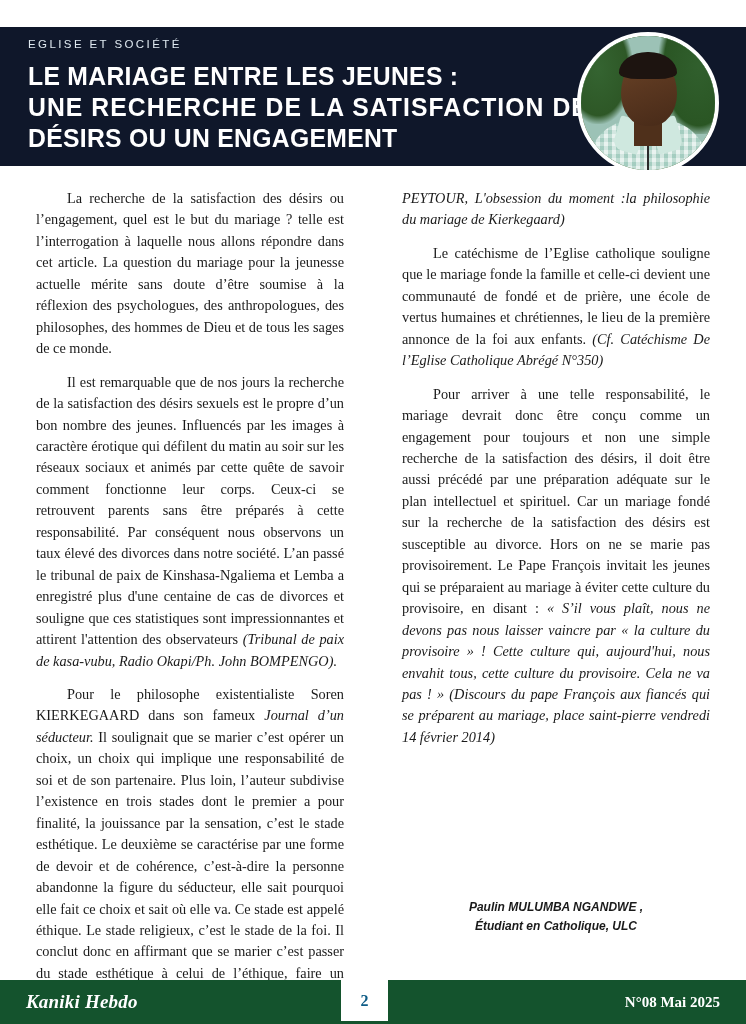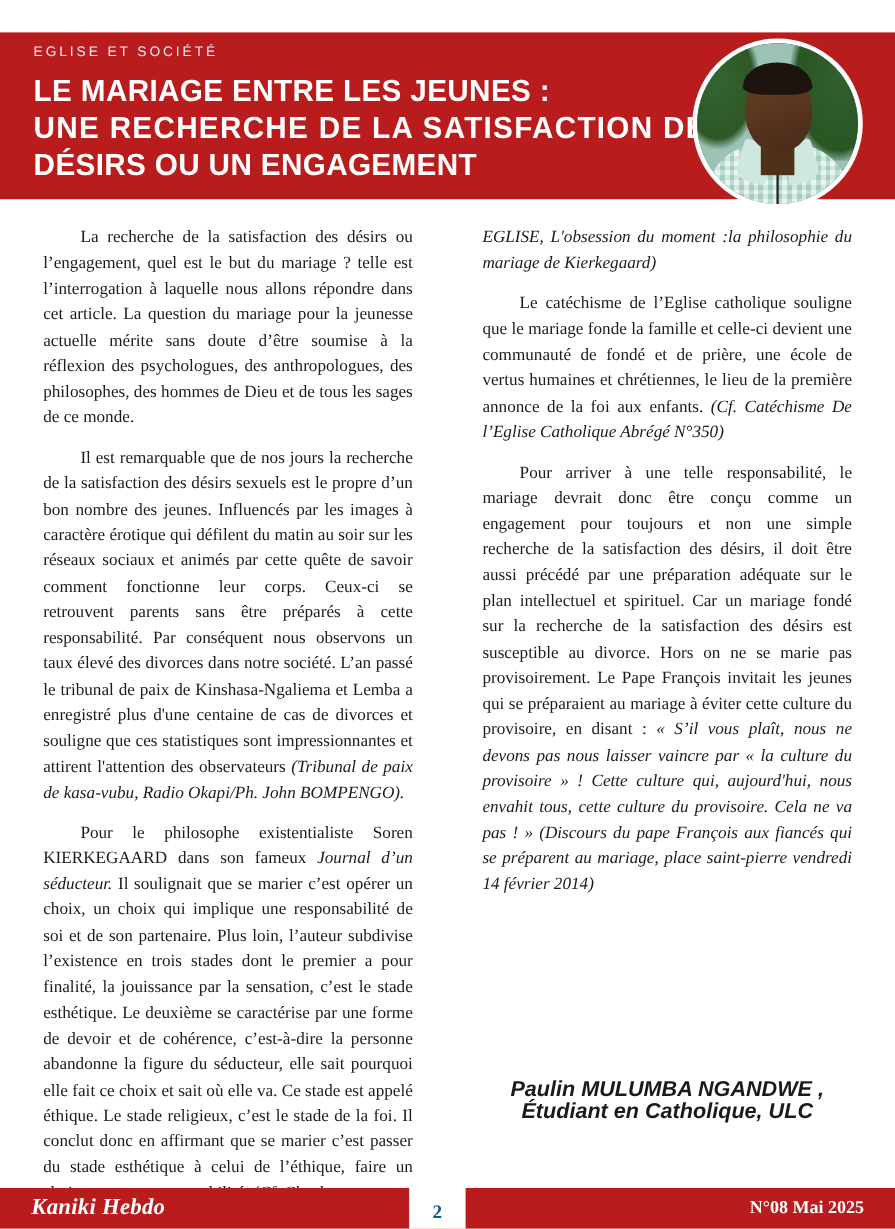--- a/index.html
+++ b/index.html
@@ -15,21 +15,21 @@
     font-family: "Liberation Serif", serif;
   }
 
   
   .masthead {
     position: absolute;
     left: 0;
     top: 27px;
     width: 746px;
     height: 139px;
-    background: #b91c1c;
+    background: #0f172a;
     overflow: visible;
   }
   .kicker {
     position: absolute;
     left: 28px;
     top: 11px;
     color: #dfe9f0;
     font-family: "Liberation Sans", sans-serif;
     font-size: 11.5px;
     letter-spacing: 2.4px;
@@ -173,34 +173,34 @@
 
   .signature {
     position: absolute;
     left: 390px;
     bottom: 38px;
     width: 332px;
     text-align: center;
     font-family: "Liberation Sans", sans-serif;
     font-style: italic;
     font-weight: bold;
-    font-size: 18px;
+    font-size: 12px;
     line-height: 19px;
     color: #1a1a1a;
   }
   .signature .line { display: block; white-space: nowrap; }
 
   
   .footer {
     position: absolute;
     left: 0;
     bottom: 0;
     width: 746px;
-    height: 34px;
-    background: #b91c1c;
+    height: 44px;
+    background: #14532d;
     text-align: right;
   }
   .footer-brand {
     position: absolute;
     left: 26px;
     top: 50%;
     transform: translateY(-50%);
     color: #ffffff;
     font-family: "Liberation Serif", serif;
     font-style: italic;
@@ -268,21 +268,21 @@
 
 <div class="body-area">
 
   <div class="col col-left">
       <p><span>La recherche de la satisfaction des désirs ou l’engagement, quel est le but du mariage ? telle est l’interrogation à laquelle nous allons répondre dans cet article. La question du mariage pour la jeunesse actuelle mérite sans doute d’être soumise à la réflexion des psychologues, des anthropologues, des philosophes, des hommes de Dieu et de tous les sages de ce monde.</span></p>
       <p><span>Il est remarquable que de nos jours la recherche de la satisfaction des désirs sexuels est le propre d’un bon nombre des jeunes. Influencés par les images à caractère érotique qui défilent du matin au soir sur les réseaux sociaux et animés par cette quête de savoir comment fonctionne leur corps. Ceux-ci se retrouvent parents sans être préparés à cette responsabilité. Par conséquent nous observons un taux élevé des divorces dans notre société. L’an passé le tribunal de paix de Kinshasa-Ngaliema et Lemba a enregistré plus d'une centaine de cas de divorces et souligne que ces statistiques sont impressionnantes et attirent l'attention des observateurs </span><i>(Tribunal de paix de kasa-vubu, Radio Okapi/Ph. John BOMPENGO).</i></p>
       <p><span>Pour le philosophe existentialiste Soren KIERKEGAARD dans son fameux </span><i>Journal d’un séducteur.</i><span> Il soulignait que se marier c’est opérer un choix, un choix qui implique une responsabilité de soi et de son partenaire. Plus loin, l’auteur subdivise l’existence en trois stades dont le premier a pour finalité, la jouissance par la sensation, c’est le stade esthétique. Le deuxième se caractérise par une forme de devoir et de cohérence, c’est-à-dire la personne abandonne la figure du séducteur, elle sait pourquoi elle fait ce choix et sait où elle va. Ce stade est appelé éthique. Le stade religieux, c’est le stade de la foi. Il conclut donc en affirmant que se marier c’est passer du stade esthétique à celui de l’éthique, faire un choix, en toute responsabilité. </span><i>(Cf. Charlotte</i></p>
     </div>
 
   <div class="col col-right">
-      <p class="no-indent"><i>EGLISE, L'obsession du moment :la philosophie du mariage de Kierkegaard)</i></p>
+      <p class="no-indent"><i>PEYTOUR, L'obsession du moment :la philosophie du mariage de Kierkegaard)</i></p>
       <p><span>Le catéchisme de l’Eglise catholique souligne que le mariage fonde la famille et celle-ci devient une communauté de fondé et de prière, une école de vertus humaines et chrétiennes, le lieu de la première annonce de la foi aux enfants. </span><i>(Cf. Catéchisme De l’Eglise Catholique Abrégé N°350)</i></p>
       <p><span>Pour arriver à une telle responsabilité, le mariage devrait donc être conçu comme un engagement pour toujours et non une simple recherche de la satisfaction des désirs, il doit être aussi précédé par une préparation adéquate sur le plan intellectuel et spirituel. Car un mariage fondé sur la recherche de la satisfaction des désirs est susceptible au divorce. Hors on ne se marie pas provisoirement. Le Pape François invitait les jeunes qui se préparaient au mariage à éviter cette culture du provisoire, en disant : </span><i>« S’il vous plaît, nous ne devons pas nous laisser vaincre par « la culture du provisoire » ! Cette culture qui, aujourd'hui, nous envahit tous, cette culture du provisoire. Cela ne va pas ! » (Discours du pape François aux fiancés qui se préparent au mariage, place saint-pierre vendredi 14 février 2014)</i></p>
     </div>
 
   <div class="signature">
     <span class="line">Paulin MULUMBA NGANDWE ,</span>
     <span class="line">Étudiant en Catholique, ULC</span>
   </div>
 </div>
 

